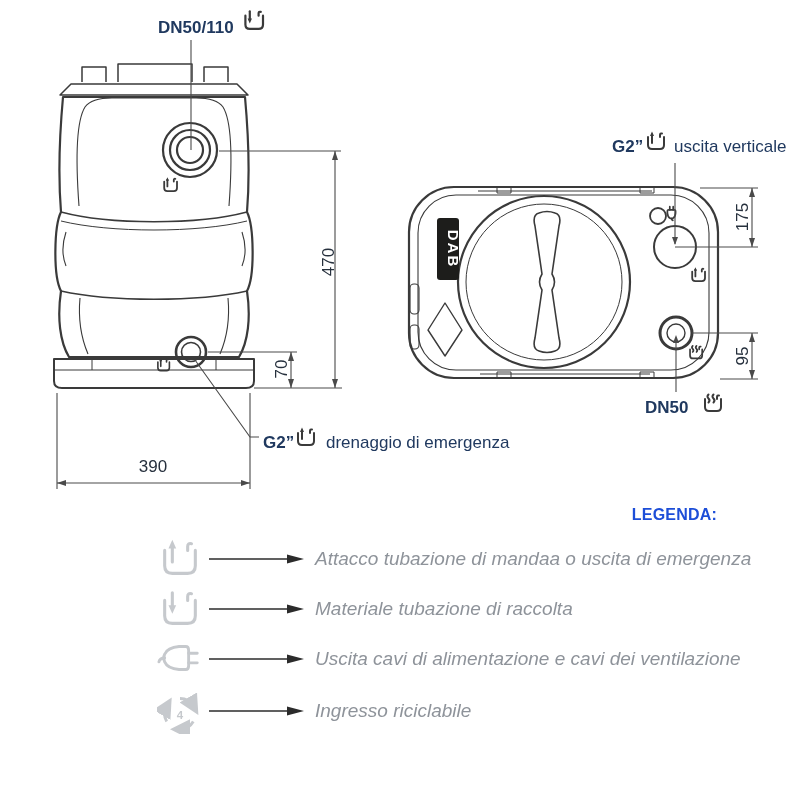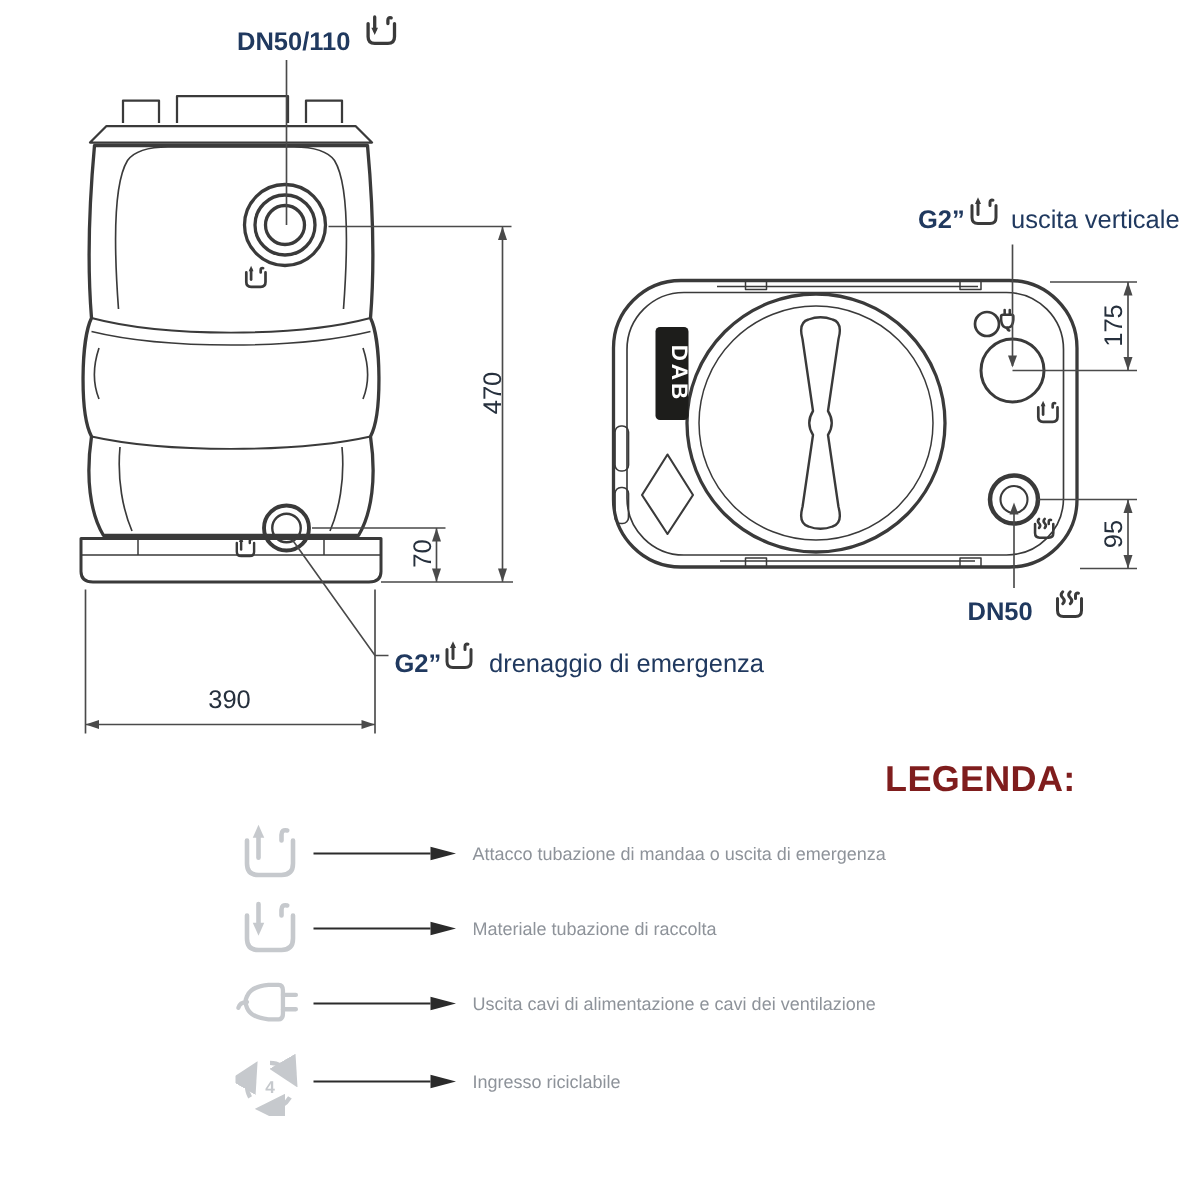--- a/index.html
+++ b/index.html
@@ -1,25 +1,25 @@
 <!DOCTYPE html>
 <html><head>
 <meta charset="utf-8">
 <style>
   html,body{margin:0;padding:0;background:#ffffff;}
   .stage{position:relative;width:800px;height:800px;background:#ffffff;overflow:hidden;
          font-family:"Liberation Sans", sans-serif;text-align:right;}
   .diagram{position:absolute;left:0;top:0;}
   svg text{font-family:"Liberation Sans", sans-serif;}
   .legend{position:absolute;left:157px;top:506px;width:560px;}
-  .legend-title{font-size:24px;font-weight:bold;color:#7f1d1d;letter-spacing:.2px;margin:0 0 10px 0;}
+  .legend-title{font-size:16px;font-weight:bold;color:#1d4ed8;letter-spacing:.2px;margin:0 0 10px 0;}
   .legend-row{display:flex;align-items:center;height:50px;}
   .legend-icon{flex:0 0 46px;color:#c6c9cd;}
   .legend-arrow{margin-left:4px;flex:0 0 98px;}
-  .legend-label{margin-left:10px;font-size:12px;color:#8e939a;white-space:nowrap;}
+  .legend-label{margin-left:10px;font-size:19px;color:#8e939a;white-space:nowrap;font-style:italic;}
 </style>
 </head>
 <body>
 
 <div class="stage">
 
   <svg class="diagram" width="800" height="505" viewBox="0 0 800 505">
     <defs>
 
       <g id="icoTray">

